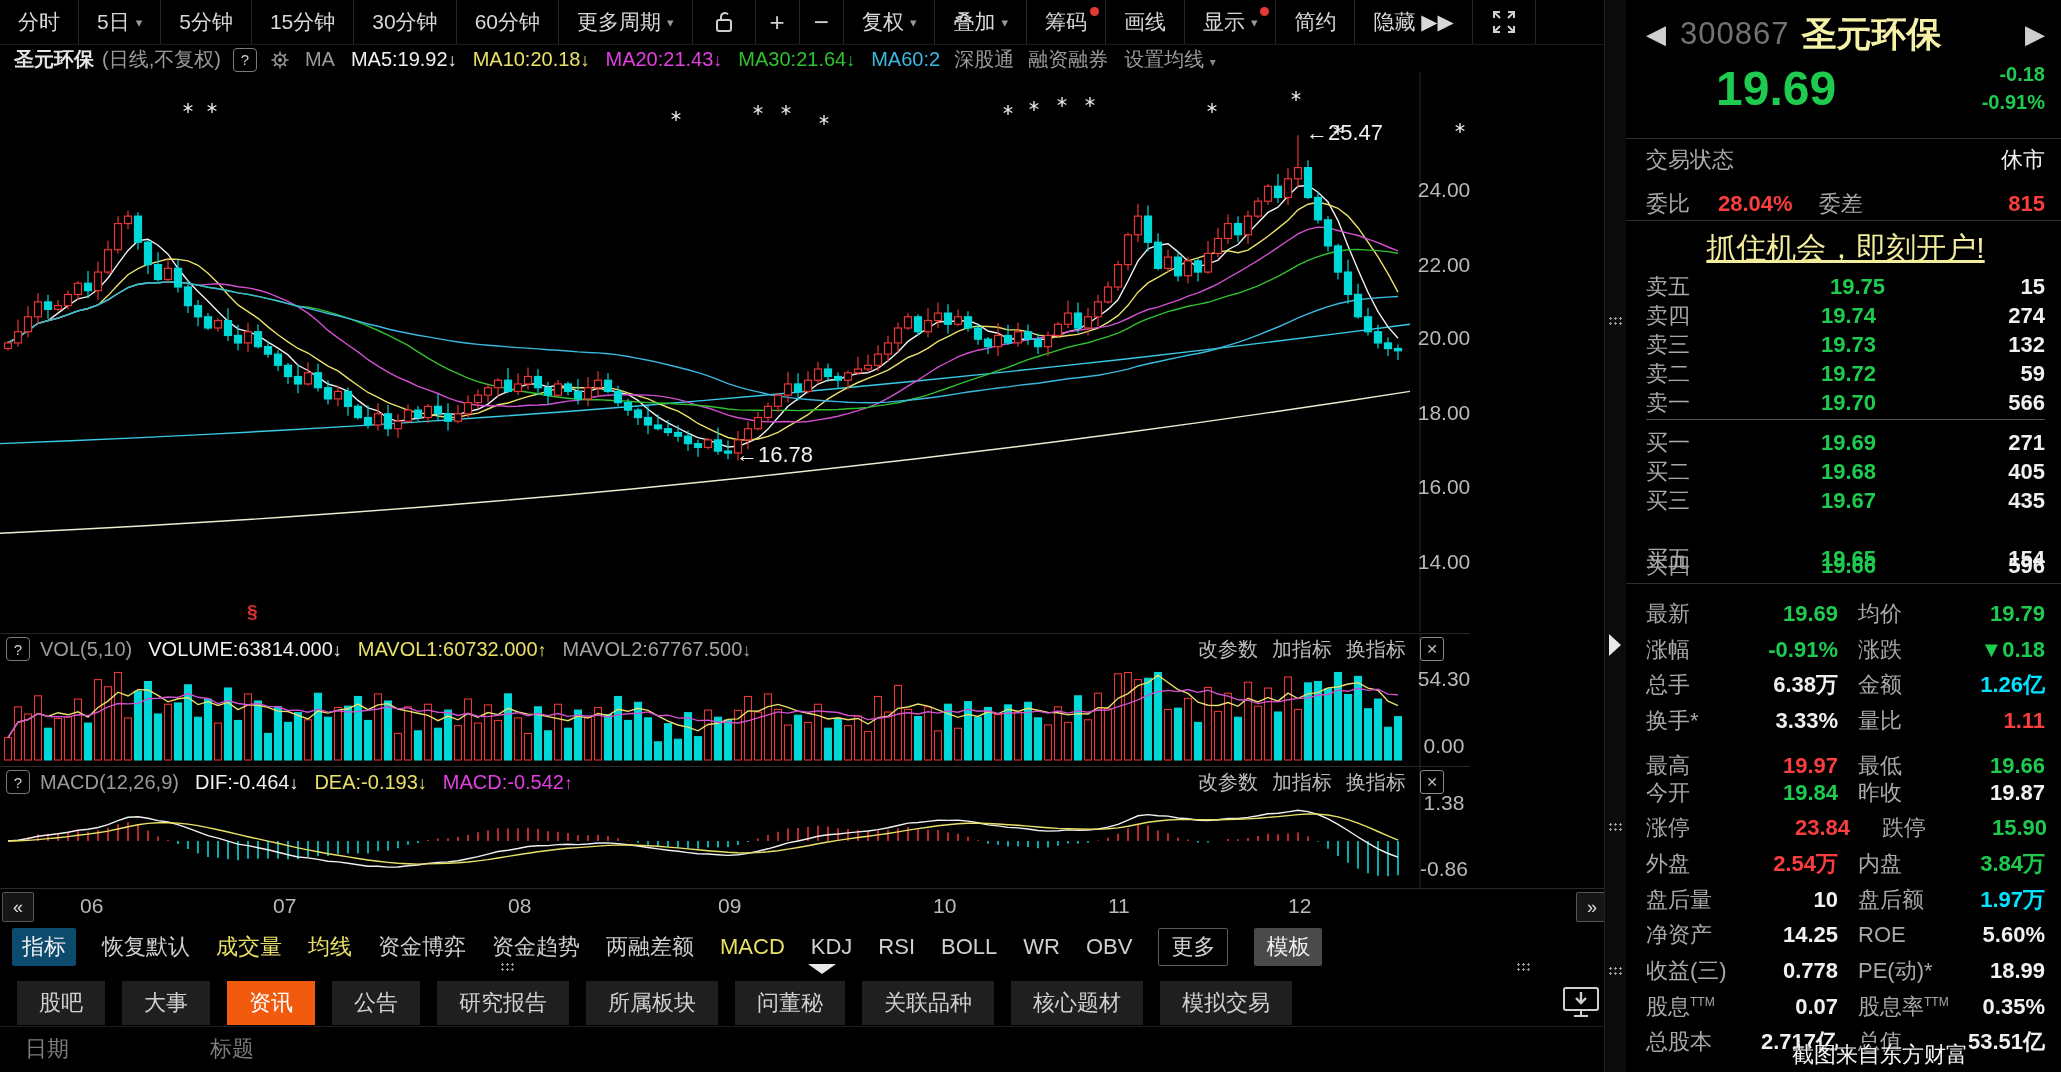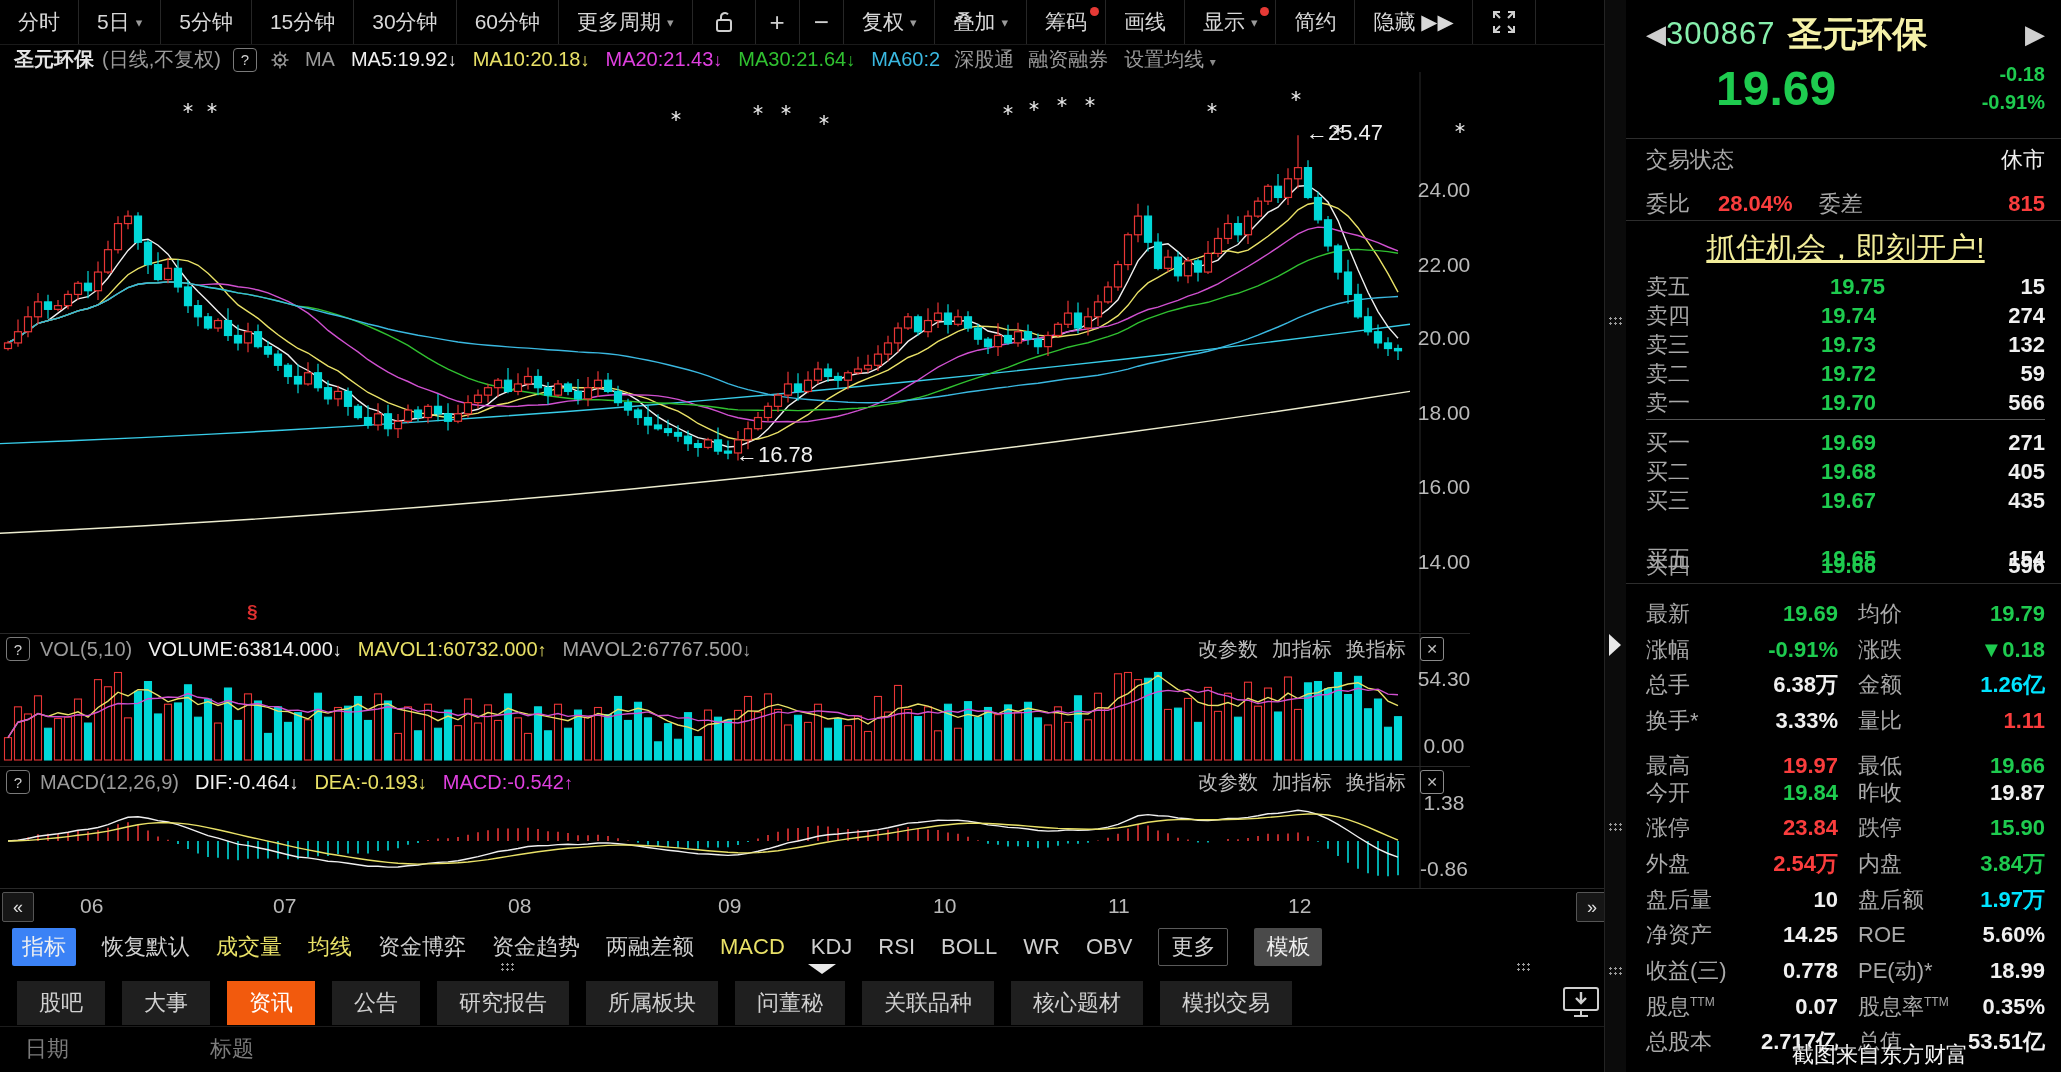--- a/index.html
+++ b/index.html
@@ -40,21 +40,21 @@
             color:#cfcfcf;font-size:14px;cursor:pointer;}
   
   #xaxis{left:0;top:888px;width:1604px;height:34px;border-top:1px solid #282828;font-size:21px;color:#b9b9b9;}
   .navbox{position:absolute;width:30px;height:28px;border:1px solid #555;background:#161616;display:flex;align-items:center;
           justify-content:center;color:#dedede;font-size:18px;cursor:pointer;border-radius:2px;}
   .month{position:absolute;top:5px;cursor:default;}
   
   #indtabs{left:0;top:924px;width:1604px;height:46px;display:flex;align-items:center;font-size:22px;}
   .itab{margin-left:26px;color:#cfcfcf;cursor:pointer;white-space:nowrap;}
   .itab.active{color:#e9e167;}
-  .itab.boxed{background:#3b82f6;color:#f0f0f0;padding:4px 10px;margin-left:12px;border-radius:2px;}
+  .itab.boxed{background:#0c4a6e;color:#f0f0f0;padding:4px 10px;margin-left:12px;border-radius:2px;}
   .itab.outline{border:1px solid #5a5a5a;padding:3px 12px;border-radius:2px;}
   .itab.filled{background:#4a4a4a;padding:4px 12px;border-radius:2px;color:#f0f0f0;}
   .drag-dots{position:absolute;width:14px;height:10px;
      background:radial-gradient(circle,#9a9a9a 1px,transparent 1.4px);background-size:5px 5px;cursor:pointer;}
   #tabArrow{position:absolute;left:808px;top:964px;width:0;height:0;border-left:14px solid transparent;
             border-right:14px solid transparent;border-top:10px solid #e8e8e8;}
   
   #navtabs{left:0;top:980px;width:1604px;height:46px;display:flex;align-items:center;border-bottom:1px solid #1c1c1c;}
   .ntab{background:#1f1f1f;color:#d0d0d0;font-size:22px;padding:7px 22px;margin-left:17px;cursor:pointer;white-space:nowrap;}
   .ntab.active{background:#f25a0d;color:#fff;}
@@ -62,21 +62,21 @@
   #footerRow{left:0;top:1028px;width:1604px;height:40px;font-size:22px;color:#7c7c7c;}
   
   #divider{left:1604px;top:0;width:21px;height:1072px;background:#0b0b0b;border-left:1px solid #242424;border-right:1px solid #242424;}
   #divArrow{position:absolute;left:4px;top:634px;width:0;height:0;border-top:11px solid transparent;
             border-bottom:11px solid transparent;border-left:12px solid #e8e8e8;}
   
   #panel{left:1626px;top:0;width:435px;height:1072px;background:#000;font-size:22px;}
   .prow{position:absolute;left:20px;right:16px;display:flex;align-items:center;}
   .sepline{position:absolute;left:0;right:0;height:1px;background:#2d2d2d;}
   #pHeader .arrow{color:#cfcfcf;font-size:26px;cursor:pointer;}
-  #pCode{color:#86efac;font-size:31px;letter-spacing:1px;}
+  #pCode{color:#737373;font-size:31px;margin-left:14px;letter-spacing:1px;}
   #pName{color:#f5f1a8;font-size:35px;font-weight:bold;margin-left:12px;}
   #pPrice{color:#1ecb4f;font-size:48px;font-weight:bold;}
   #pChg{color:#1ecb4f;font-size:20px;font-weight:bold;text-align:right;line-height:28px;}
   .plabel{color:#a8a8a8;}
   .g{color:#1ecb4f;}.r{color:#fa3d3d;}.w{color:#f0f0f0;}.c{color:#00e4ff;}
   .bold{font-weight:bold;}
   #adlink{color:#f2ed9a;text-decoration:underline;cursor:pointer;font-size:30px;}
   .obrow{position:absolute;left:20px;right:16px;display:grid;grid-template-columns:70px 160px 1fr;align-items:center;}
   .obrow .pr{text-align:right;font-weight:bold;}
   .obrow .vl{text-align:right;color:#f0f0f0;font-weight:bold;}
@@ -1054,21 +1054,21 @@
         <span class="v r">19.97</span>
         <span class="plabel l2">最低</span>
         <span class="v g">19.66</span>
       </div>
       <div class="strow" style="top: 777.5px; height: 30px;">
         <span class="plabel">今开</span>
         <span class="v g">19.84</span>
         <span class="plabel l2">昨收</span>
         <span class="v w">19.87</span>
       </div>
-      <div class="strow" style="top: 813.2px; height: 30px;">
+      <div class="strow" style="top: 813.2px; height: 30px; gap: 12px;">
         <span class="plabel">涨停</span>
         <span class="v r">23.84</span>
         <span class="plabel l2">跌停</span>
         <span class="v g">15.90</span>
       </div>
       <div class="strow" style="top: 848.9px; height: 30px;">
         <span class="plabel">外盘</span>
         <span class="v r">2.54万</span>
         <span class="plabel l2">内盘</span>
         <span class="v g">3.84万</span>

